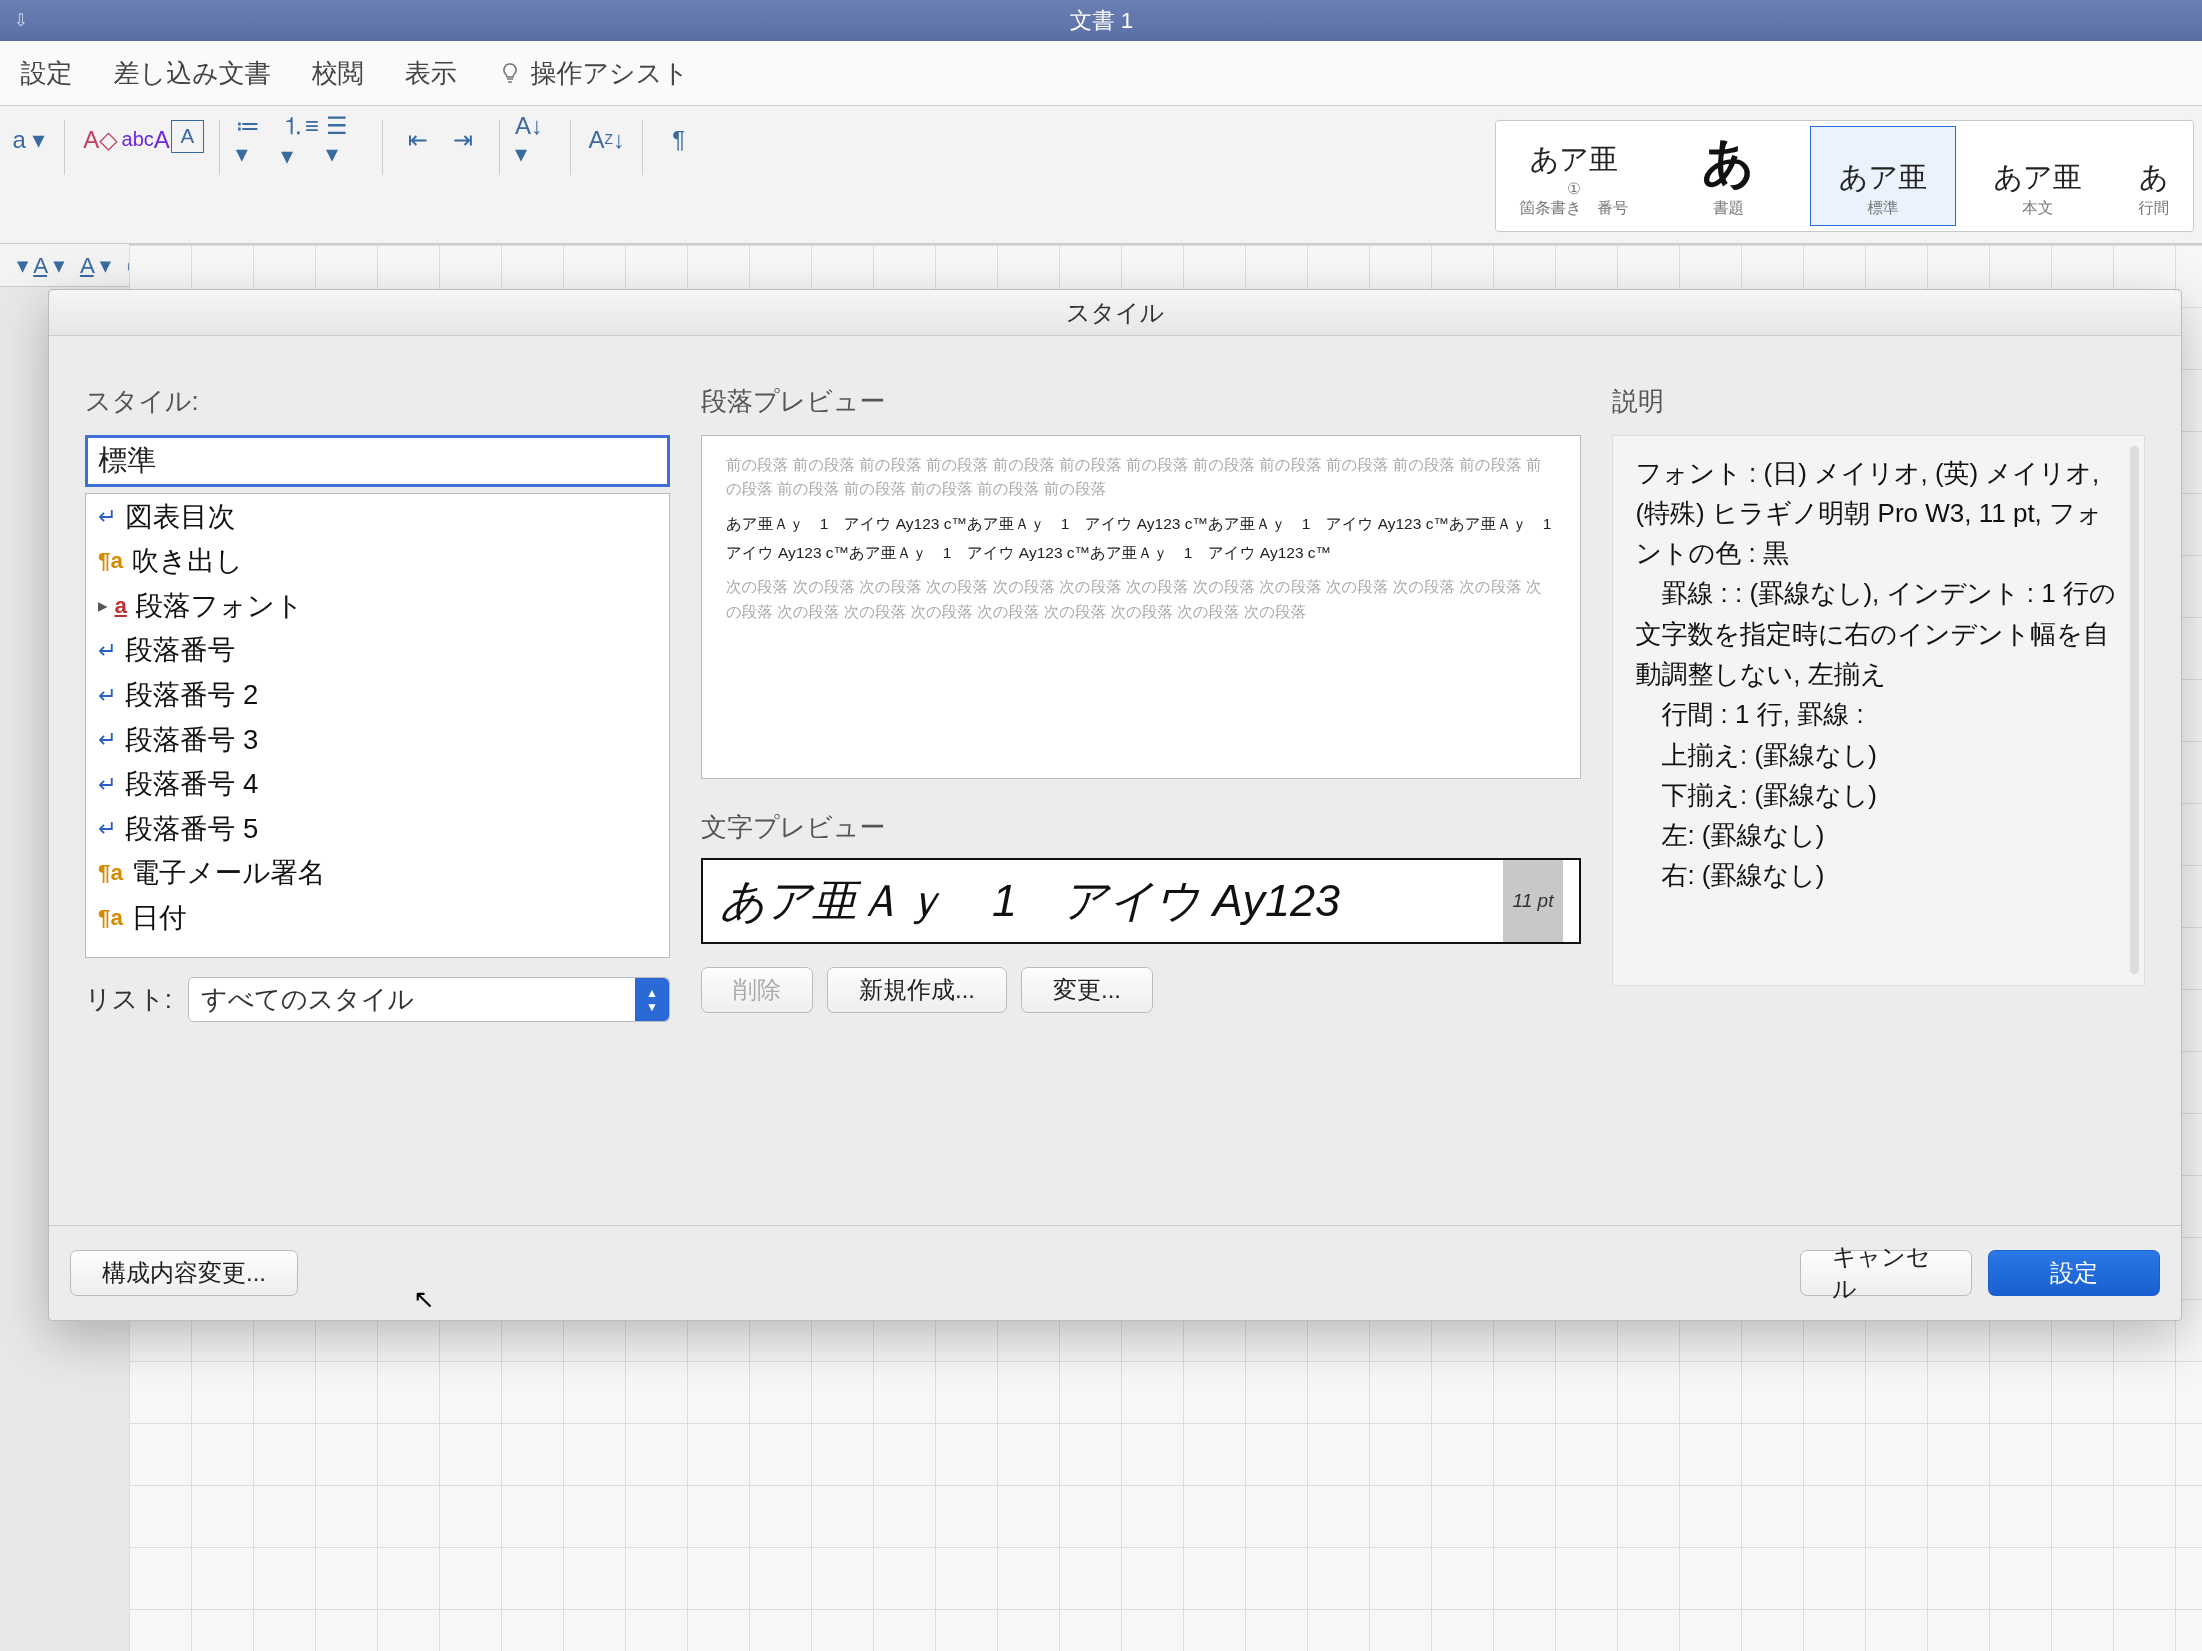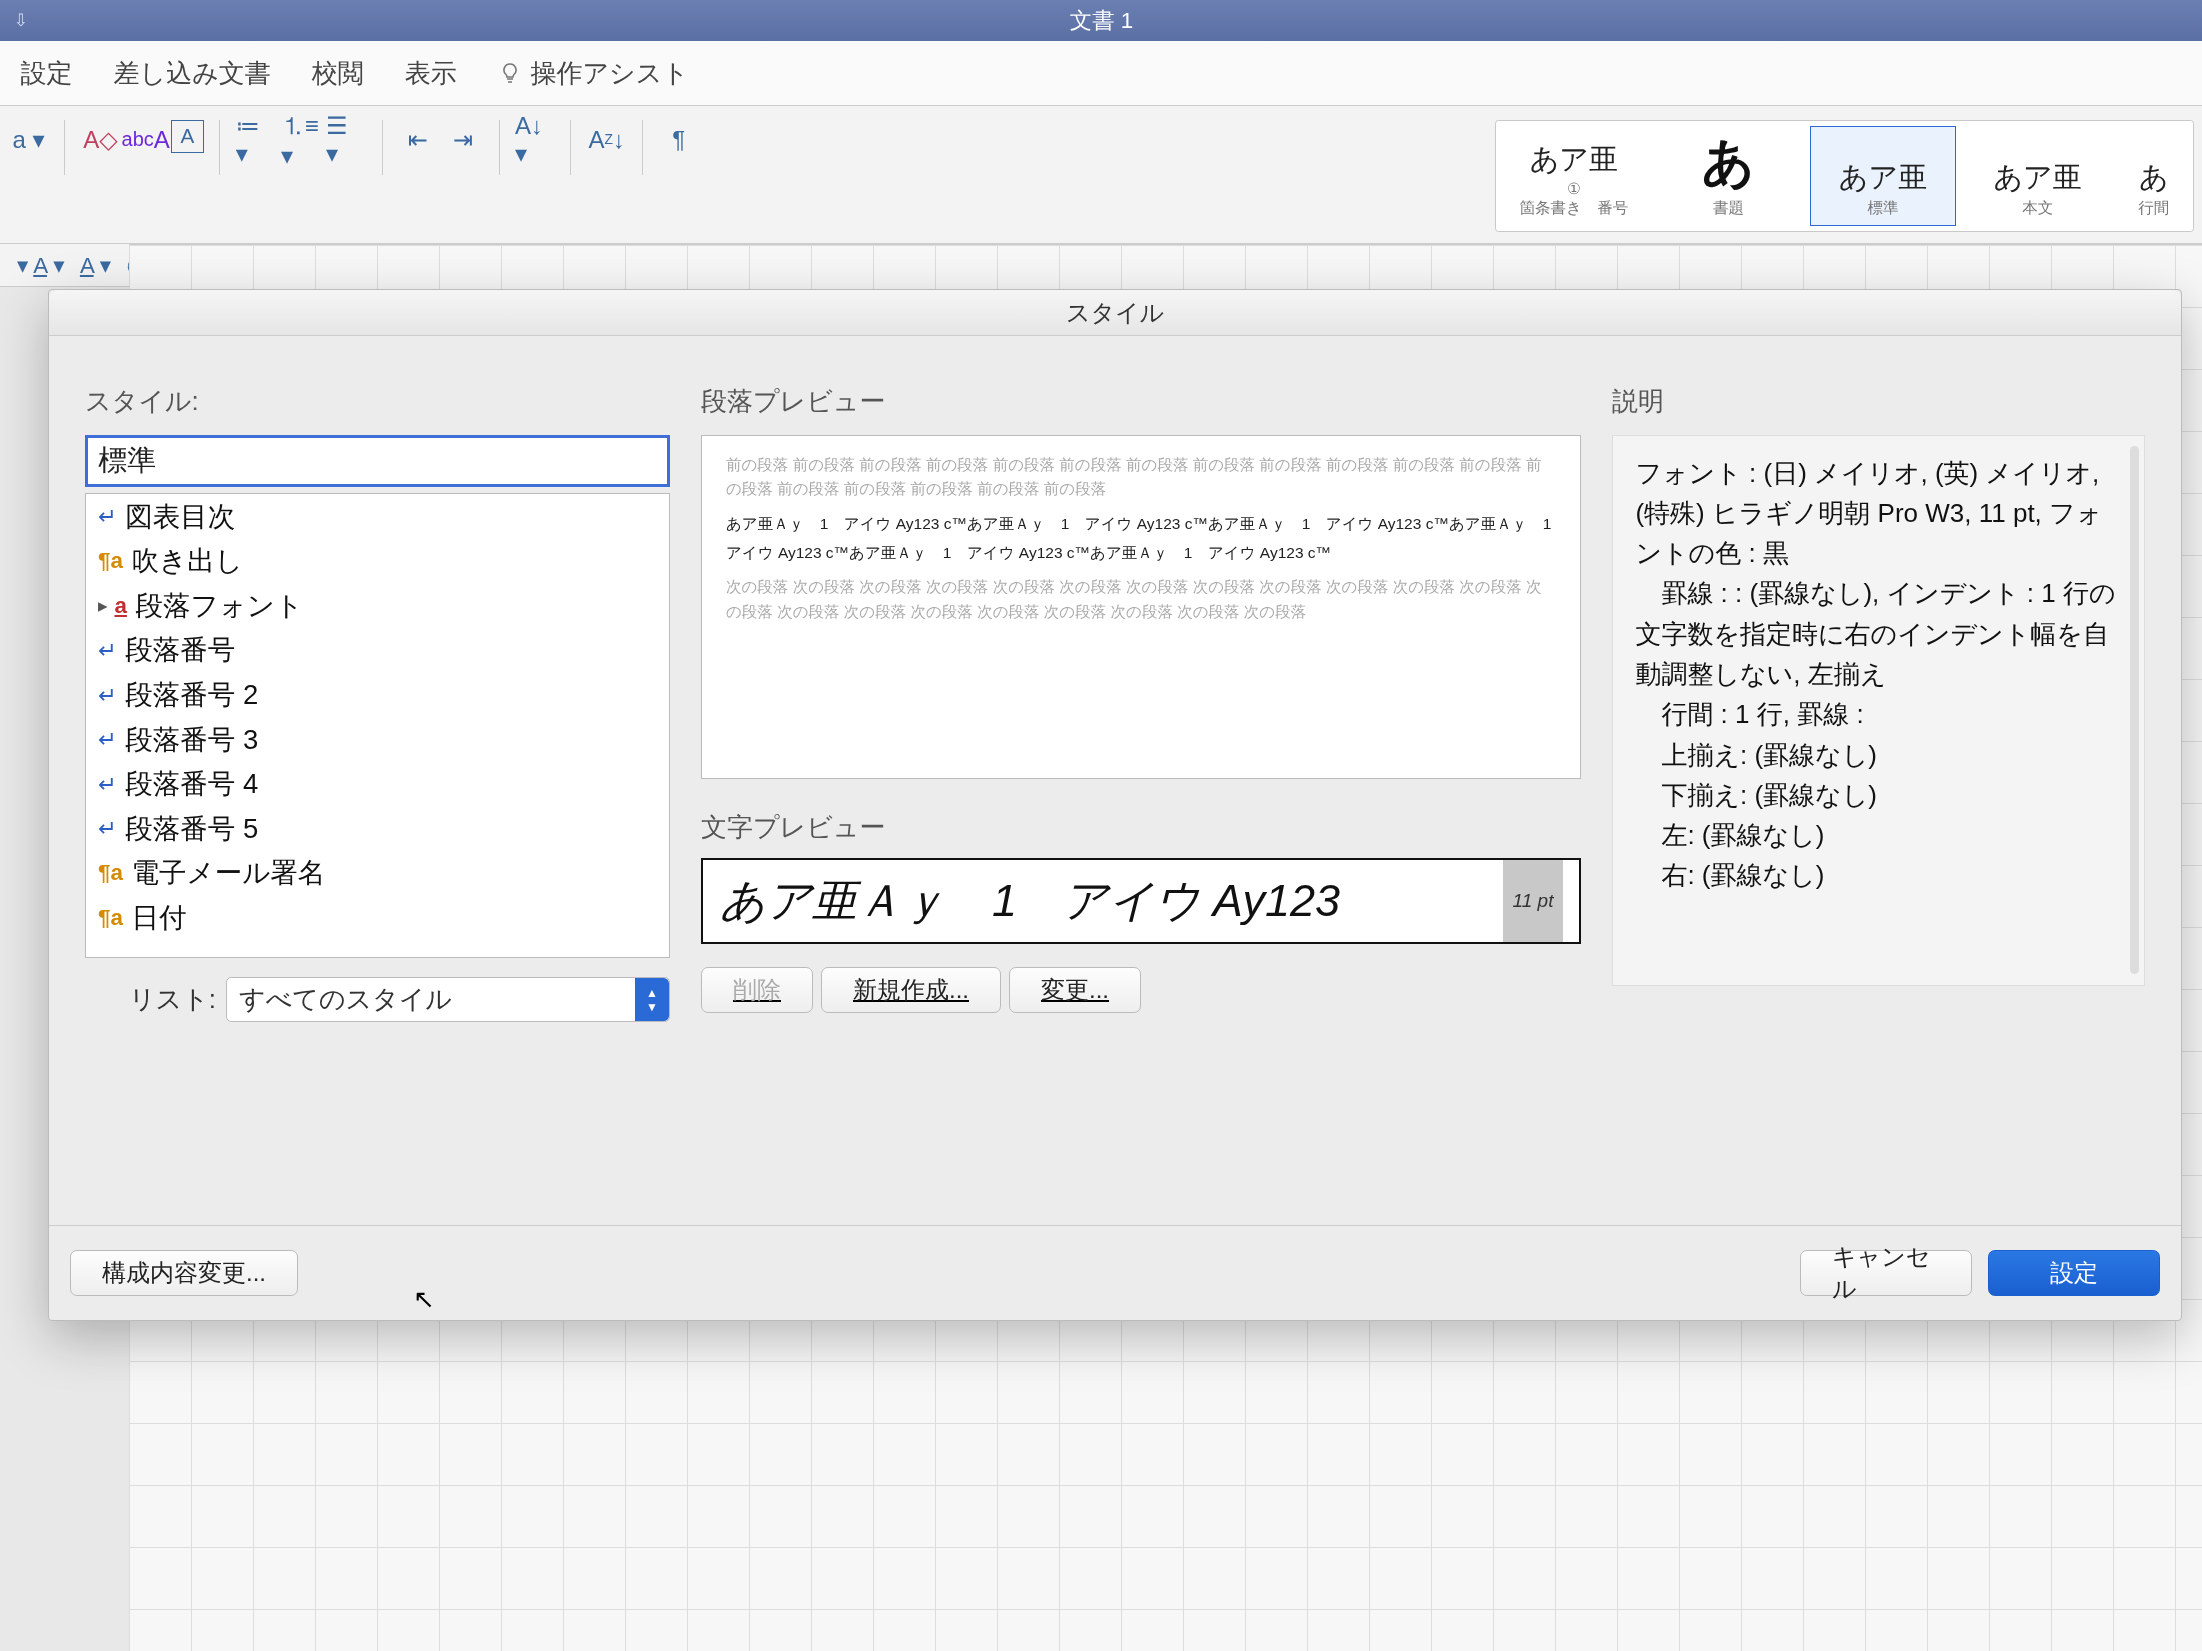--- a/index.html
+++ b/index.html
@@ -138,22 +138,22 @@
     color: #1a4aa0;
     cursor: default;
   }
   .style-item .txt { color: #111; }
   .style-item .icon-pil { color: #2a5fc7; font-size: 22.4px; }
   .style-item .icon-para { color: #d58a00; font-weight: bold; font-size: 22.4px; }
   .style-item .icon-a { color: #c03030; font-weight: bold; font-size: 22.4px; text-decoration: underline; }
   .style-item .arrow { color: #555; font-size: 19px; margin-right: -1.7px; }
 
   .list-row {
-    display: flex; align-items: center; gap: 10px;
-    margin-top: 19px; font-size: 26px; color: #333; margin-left: 44px;
+    display: flex; align-items: center; gap: 16px;
+    margin-top: 19px; font-size: 26px; color: #333;
   }
   .select {
     flex: 1;
     height: 45px;
     background: #fff;
     border: 0.9px solid #bbb;
     border-radius: 5.2px;
     display: flex; align-items: center;
     padding: 0 12px;
     font-size: 26px;
@@ -190,21 +190,21 @@
     position: relative;
     font-style: italic;
   }
   .char-preview .badge {
     position: absolute; right: 16px; top: 0; bottom: 0; width: 60px;
     background: #c8c8c8;
     display: flex; align-items: center; justify-content: center;
     font-size: 19px; color: #333;
   }
   .mid-buttons {
-    display: flex; gap: 8px; margin-top: 22.4px; text-decoration: underline;
+    display: flex; gap: 14px; margin-top: 22.4px;
   }
   .btn {
     height: 46px;
     padding: 0 31px;
     background: linear-gradient(#fdfdfd, #eee);
     border: 0.9px solid #bbb;
     border-radius: 6.9px;
     font-size: 24px;
     color: #222;
     display: inline-flex; align-items: center; justify-content: center;

